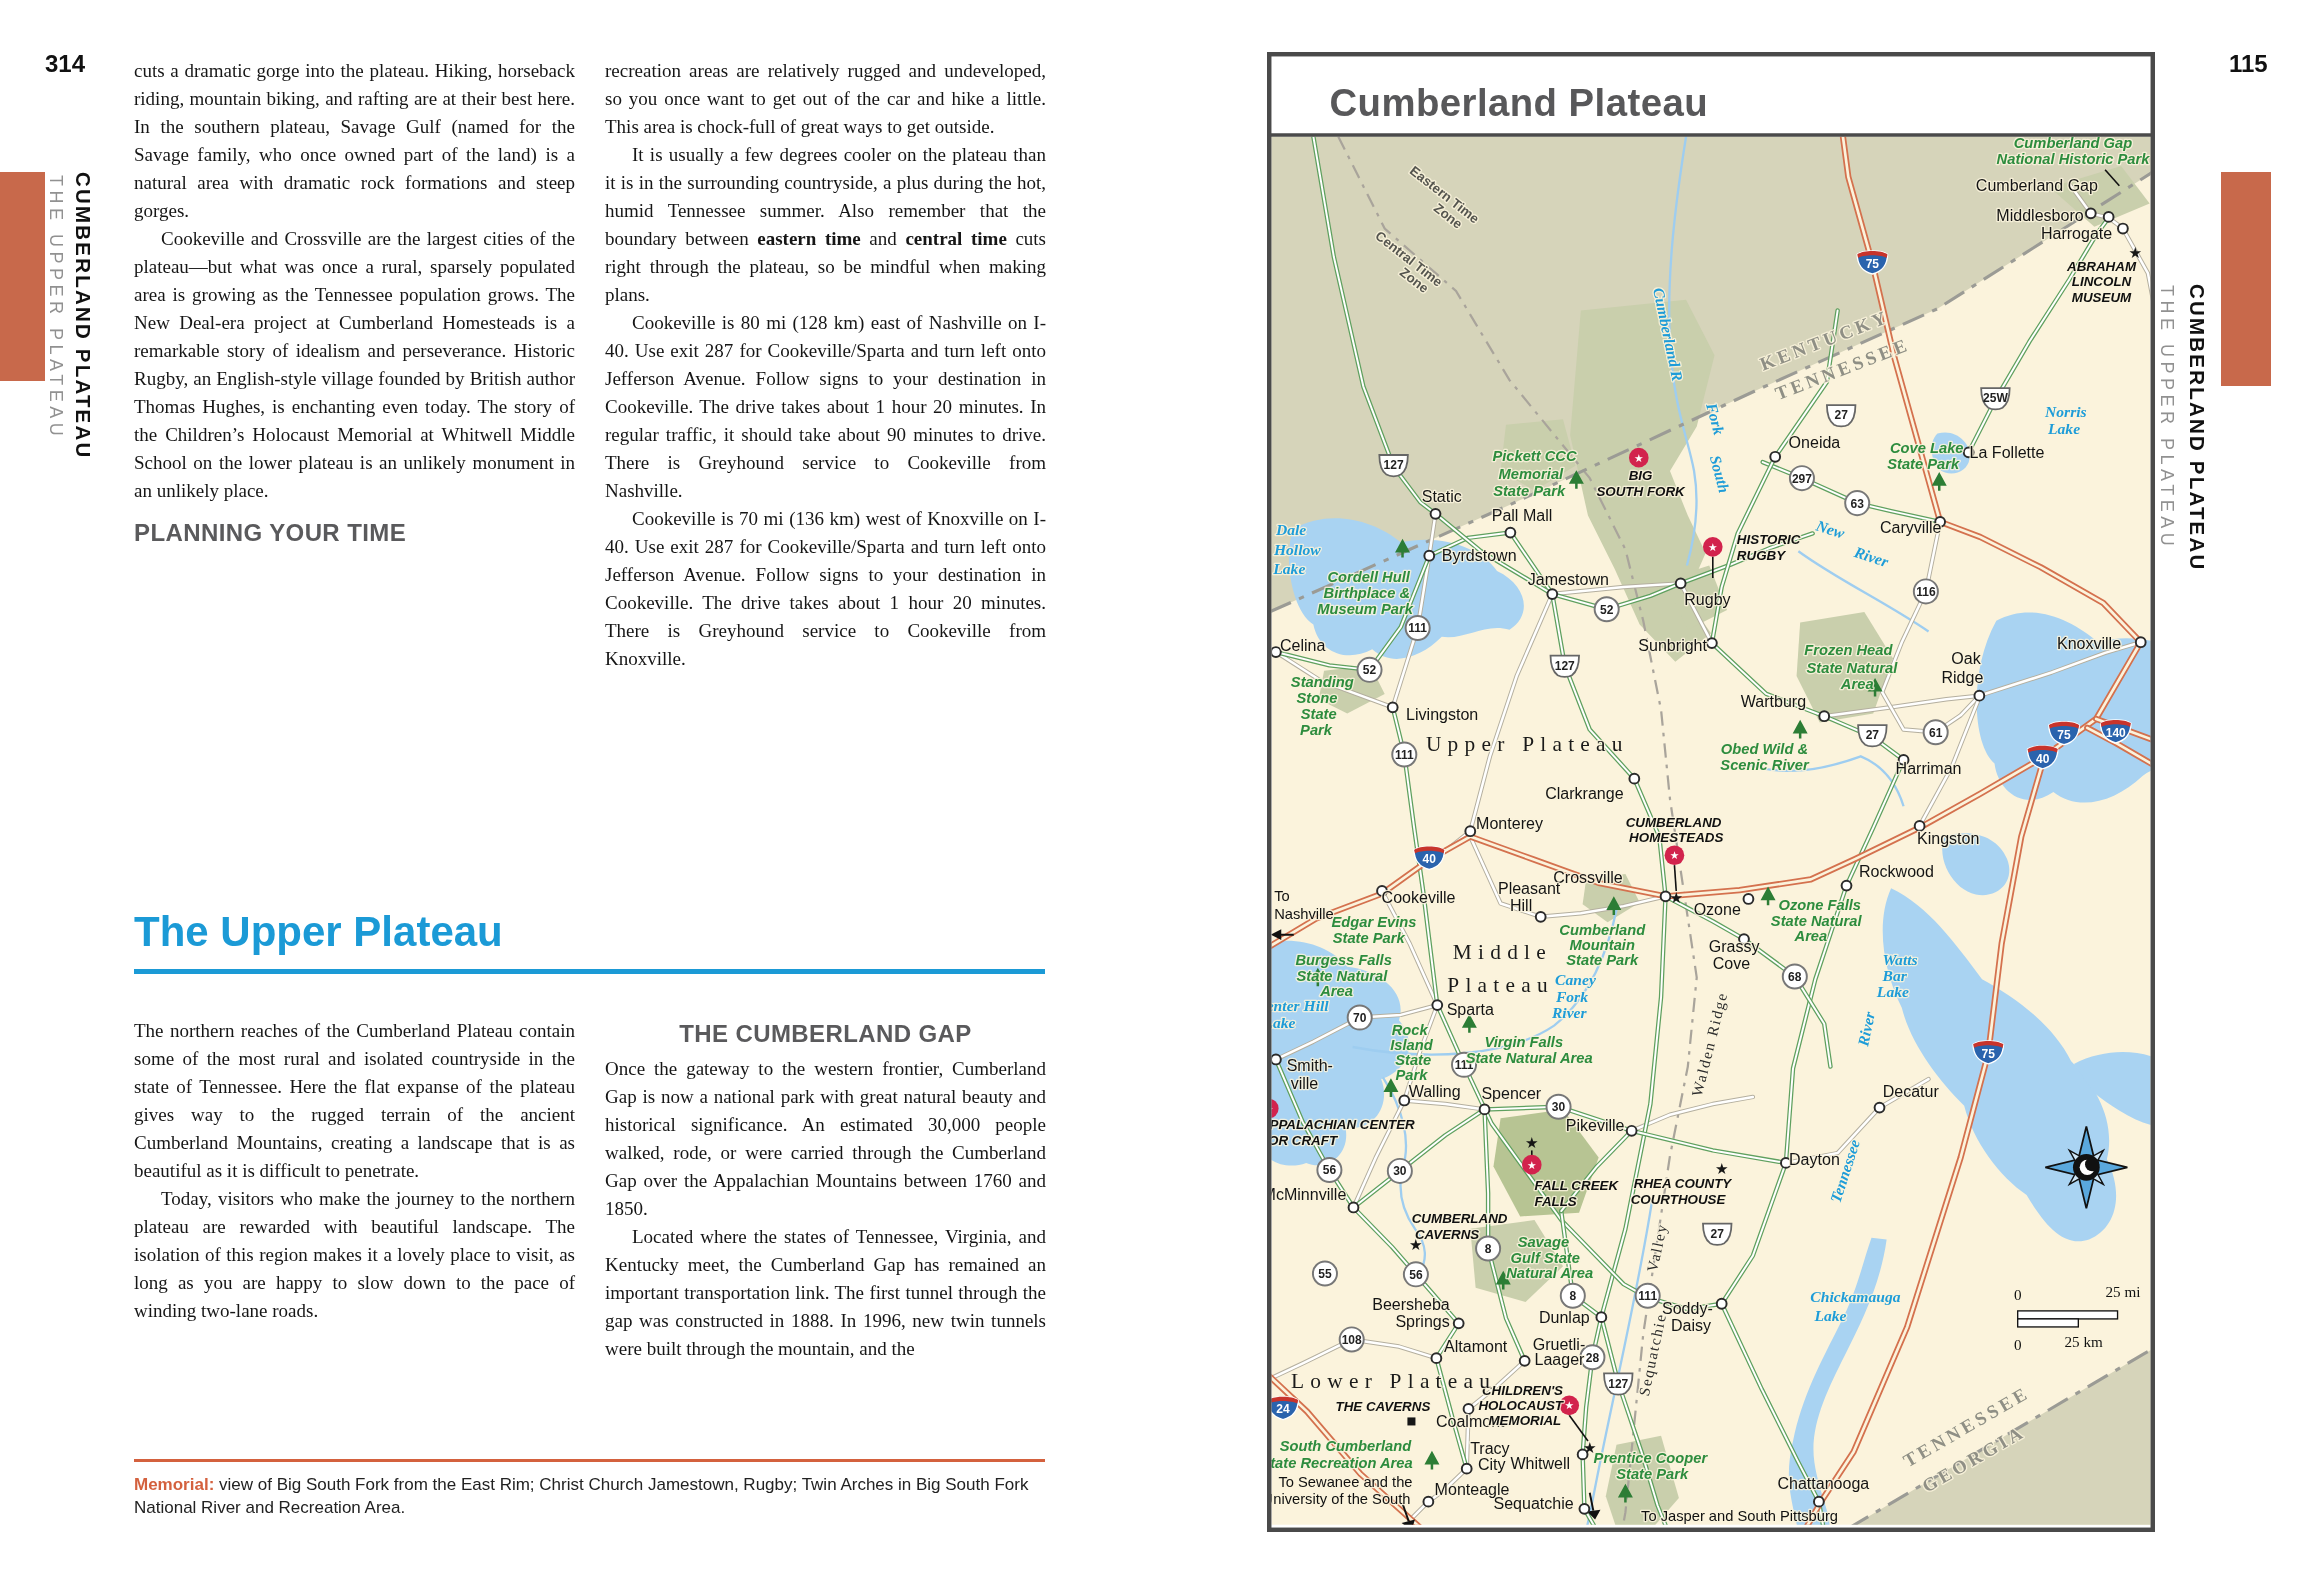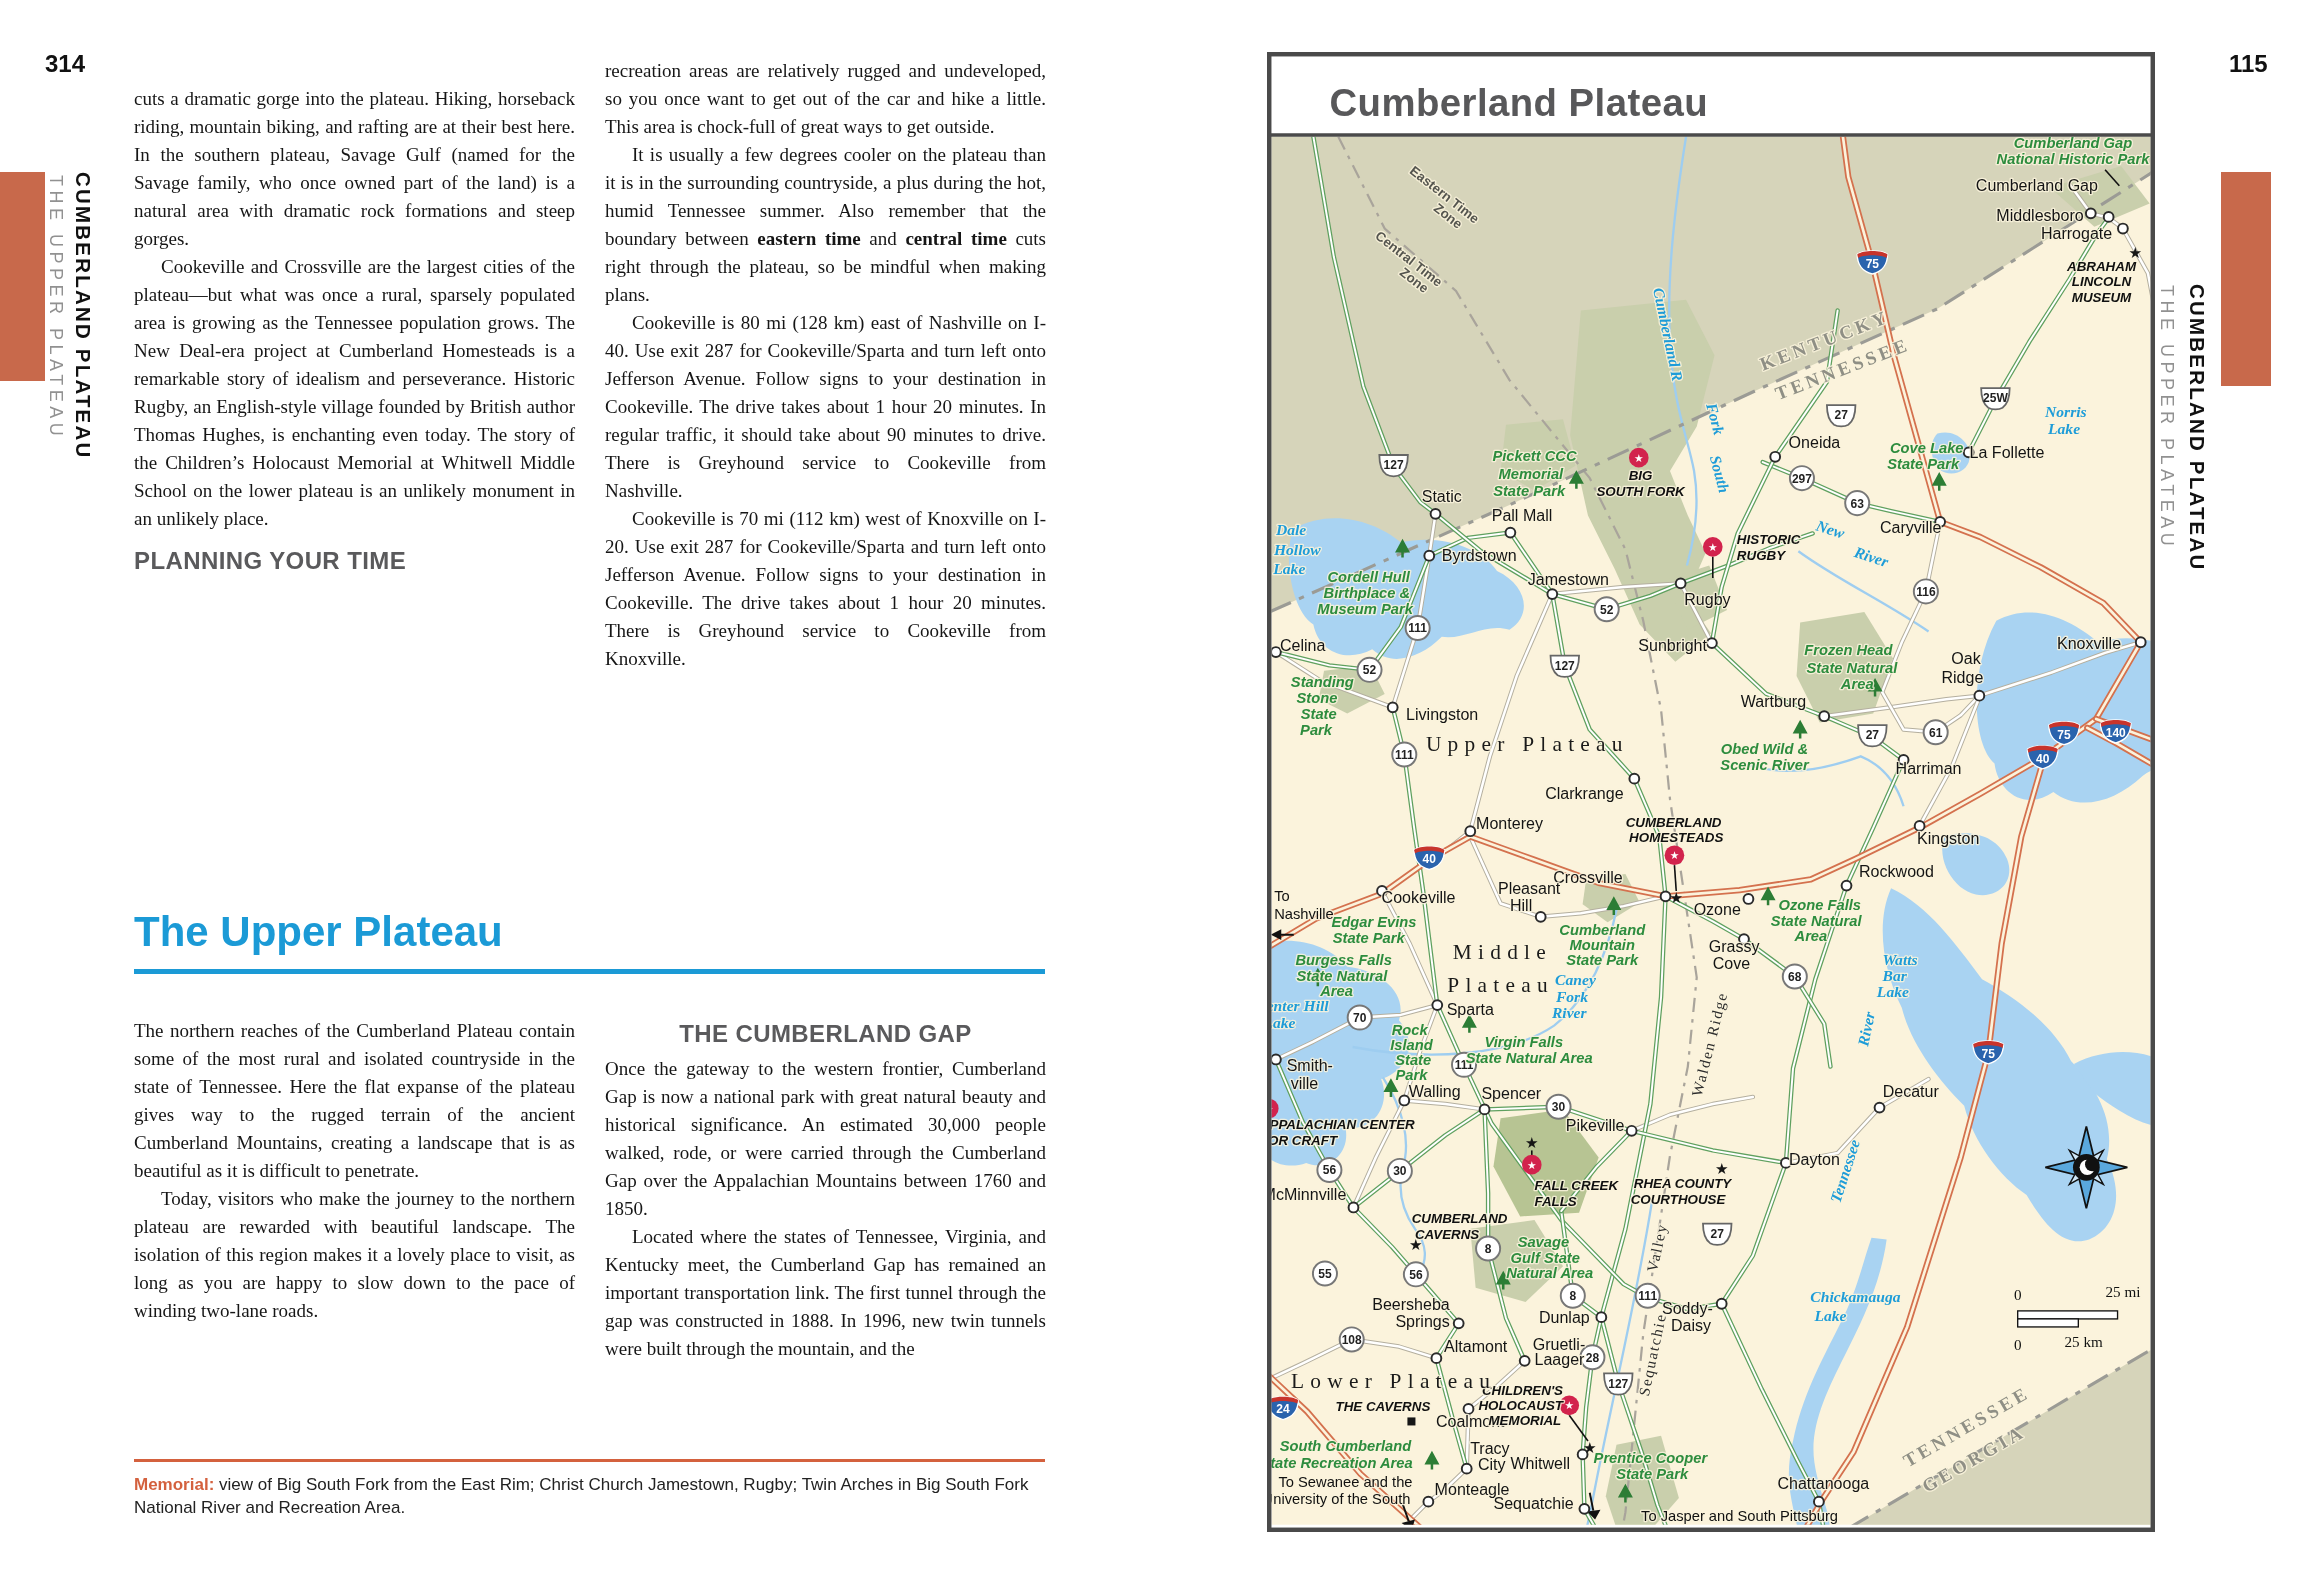--- a/index.html
+++ b/index.html
@@ -55,31 +55,31 @@
 <body>
 
 <div class="stage">
 
   <div class="abs pagenum" style="left:45px;top:50px;">314</div>
 
   <div class="abs orangeblock" style="left:0;top:172px;width:45px;height:209px;"></div>
   <div class="abs vtext vgray" style="left:45px;top:175px;">THE UPPER PLATEAU</div>
   <div class="abs vtext vblack" style="left:71px;top:172px;">CUMBERLAND PLATEAU</div>
 
-  <div class="col" style="left:134px;top:57px;margin-top:28px;">
+  <div class="col" style="left:134px;top:57px;">
     <p>cuts a dramatic gorge into the plateau. Hiking, horseback riding, mountain biking, and rafting are at their best here. In the southern plateau, Savage Gulf (named for the Savage family, who once owned part of the land) is a natural area with dramatic rock formations and steep gorges.</p>
     <p class="ind">Cookeville and Crossville are the largest cities of the plateau—but what was once a rural, sparsely populated area is growing as the Tennessee population grows. The New Deal-era project at Cumberland Homesteads is a remarkable story of idealism and perseverance. Historic Rugby, an English-style village founded by British author Thomas Hughes, is enchanting even today. The story of the Children’s Holocaust Memorial at Whitwell Middle School on the lower plateau is an unlikely monument in an unlikely place.</p>
     <div class="subhead">PLANNING YOUR TIME</div>
   </div>
 
   <div class="col" style="left:605px;top:57px;">
     <p>recreation areas are relatively rugged and undeveloped, so you once want to get out of the car and hike a little. This area is chock-full of great ways to get outside.</p>
     <p class="ind"><span>It is usually a few degrees cooler on the plateau than it is in the surrounding countryside, a plus during the hot, humid Tennessee summer. Also remember that the boundary between </span><b>eastern time</b><span> and </span><b>central time</b><span> cuts right through the plateau, so be mindful when making plans.</span></p>
     <p class="ind">Cookeville is 80 mi (128 km) east of Nashville on I-40. Use exit 287 for Cookeville/Sparta and turn left onto Jefferson Avenue. Follow signs to your destination in Cookeville. The drive takes about 1 hour 20 minutes. In regular traffic, it should take about 90 minutes to drive. There is Greyhound service to Cookeville from Nashville.</p>
-    <p class="ind">Cookeville is 70 mi (112 km) west of Knoxville on I-20. Use exit 287 for Cookeville/Sparta and turn left onto Jefferson Avenue. Follow signs to your destination in Cookeville. The drive takes about 1 hour 20 minutes. There is Greyhound service to Cookeville from Knoxville.</p>
+    <p class="ind">Cookeville is 70 mi (136 km) west of Knoxville on I-40. Use exit 287 for Cookeville/Sparta and turn left onto Jefferson Avenue. Follow signs to your destination in Cookeville. The drive takes about 1 hour 20 minutes. There is Greyhound service to Cookeville from Knoxville.</p>
   </div>
 
   <div class="abs sectitle" style="left:134px;top:908px;">The Upper Plateau</div>
   <div class="abs bluerule" style="left:134px;top:969px;width:911px;"></div>
 
   <div class="col" style="left:134px;top:1017px;">
     <p>The northern reaches of the Cumberland Plateau contain some of the most rural and isolated countryside in the state of Tennessee. Here the flat expanse of the plateau gives way to the rugged terrain of the ancient Cumberland Mountains, creating a landscape that is as beautiful as it is difficult to penetrate.</p>
     <p class="ind">Today, visitors who make the journey to the northern plateau are rewarded with beautiful landscape. The isolation of this region makes it a lovely place to visit, as long as you are happy to slow down to the pace of winding two-lane roads.</p>
   </div>
 

